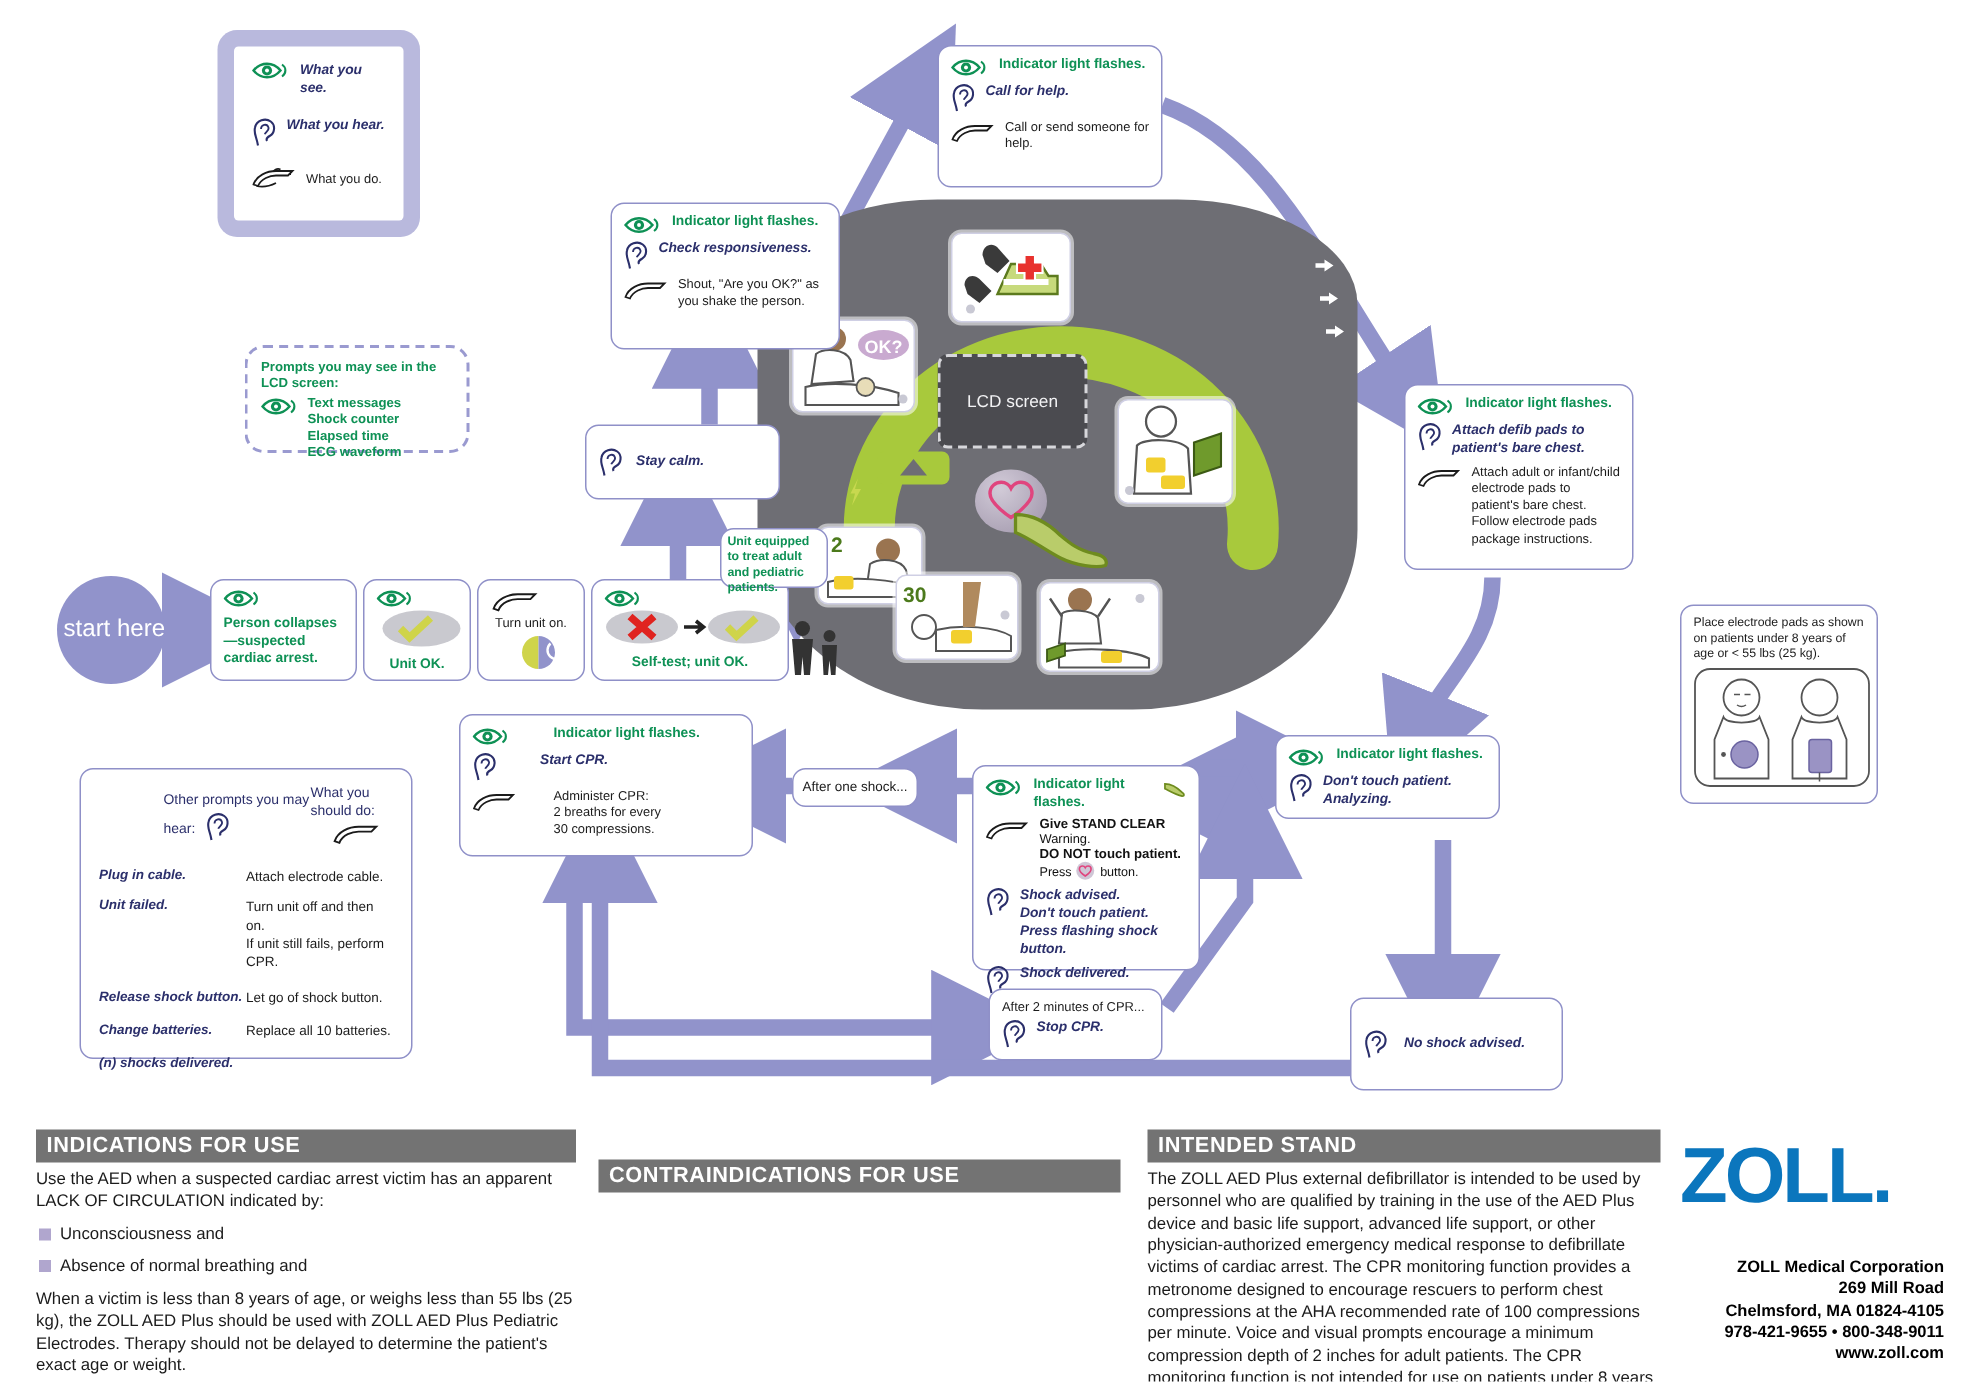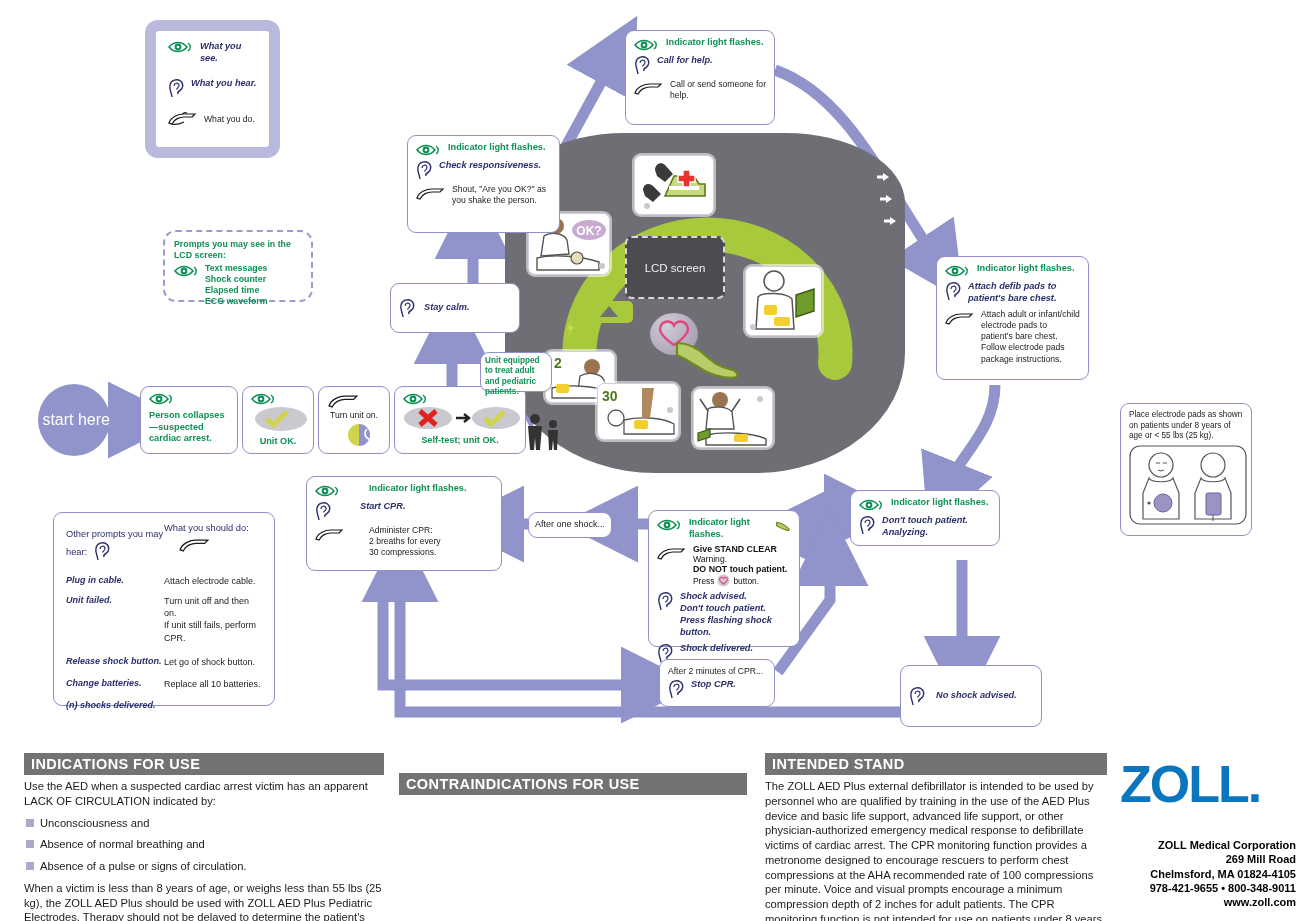--- a/index.html
+++ b/index.html
@@ -548,21 +548,21 @@
 
 <div class="abs box box-pad" style="left:900px;top:665px;width:142px;height:62px;display:flex;align-items:center;gap:10px;">
   <svg class="ico ico-ear" viewBox="0 0 17 20">
     <path d="M4,19 C3,13 1,11 2,7 C3,2 9,0.5 12.5,3 C16,5.5 15,11 12,12.5 C10,13.5 9.5,15 10,16" fill="none" stroke="#2b2f6b" stroke-width="1.4"></path>
     <path d="M6,8 C6,5 10,4 11,7 C11.6,9 9,10 8.5,11.5" fill="none" stroke="#2b2f6b" stroke-width="1.2"></path>
   </svg>
   <span class="t-hear">No shock advised.</span>
 </div>
 
 <div class="abs box" style="left:53px;top:512px;width:222px;height:194px;padding:10px 12px;">
-  <div style="display:flex;">
+  <div style="display:flex;margin-left:43px;">
     <div style="width:98px;">
       <span class="pt-h">Other prompts you may hear:</span>
       <svg class="ico ico-ear" viewBox="0 0 17 20" style="display:inline-block;vertical-align:-6px;margin-left:2px;">
         <path d="M4,19 C3,13 1,11 2,7 C3,2 9,0.5 12.5,3 C16,5.5 15,11 12,12.5 C10,13.5 9.5,15 10,16" fill="none" stroke="#2b2f6b" stroke-width="1.4"></path>
         <path d="M6,8 C6,5 10,4 11,7 C11.6,9 9,10 8.5,11.5" fill="none" stroke="#2b2f6b" stroke-width="1.2"></path>
       </svg>
     </div>
     <div style="flex:1;">
       <div class="pt-h">What you should do:</div>
       <svg class="ico ico-hand" viewBox="0 0 30 15" style="width:34px;height:16px;margin:2px 0 0 14px;">
@@ -599,24 +599,20 @@
   <div class="panel-body">
     <p>Use the AED when a suspected cardiac arrest victim has an apparent LACK OF CIRCULATION indicated by:</p>
     <div class="bullet">
       <span class="sq"></span>
       <span>Unconsciousness and</span>
     </div>
     <div class="bullet">
       <span class="sq"></span>
       <span>Absence of normal breathing and</span>
     </div>
-    <div class="bullet">
-      <span class="sq"></span>
-      <span>Absence of a pulse or signs of circulation.</span>
-    </div>
     <p>When a victim is less than 8 years of age, or weighs less than 55 lbs (25 kg), the ZOLL AED Plus should be used with ZOLL AED Plus Pediatric Electrodes. Therapy should not be delayed to determine the patient's exact age or weight.</p>
   </div>
 </div>
 
 <div class="abs" style="left:399px;top:753px;width:348px;margin-top:20px;">
   <div class="panel-head">CONTRAINDICATIONS FOR USE</div>
 </div>
 
 <div class="abs" style="left:765px;top:753px;width:342px;">
   <div class="panel-head">INTENDED STAND</div>

